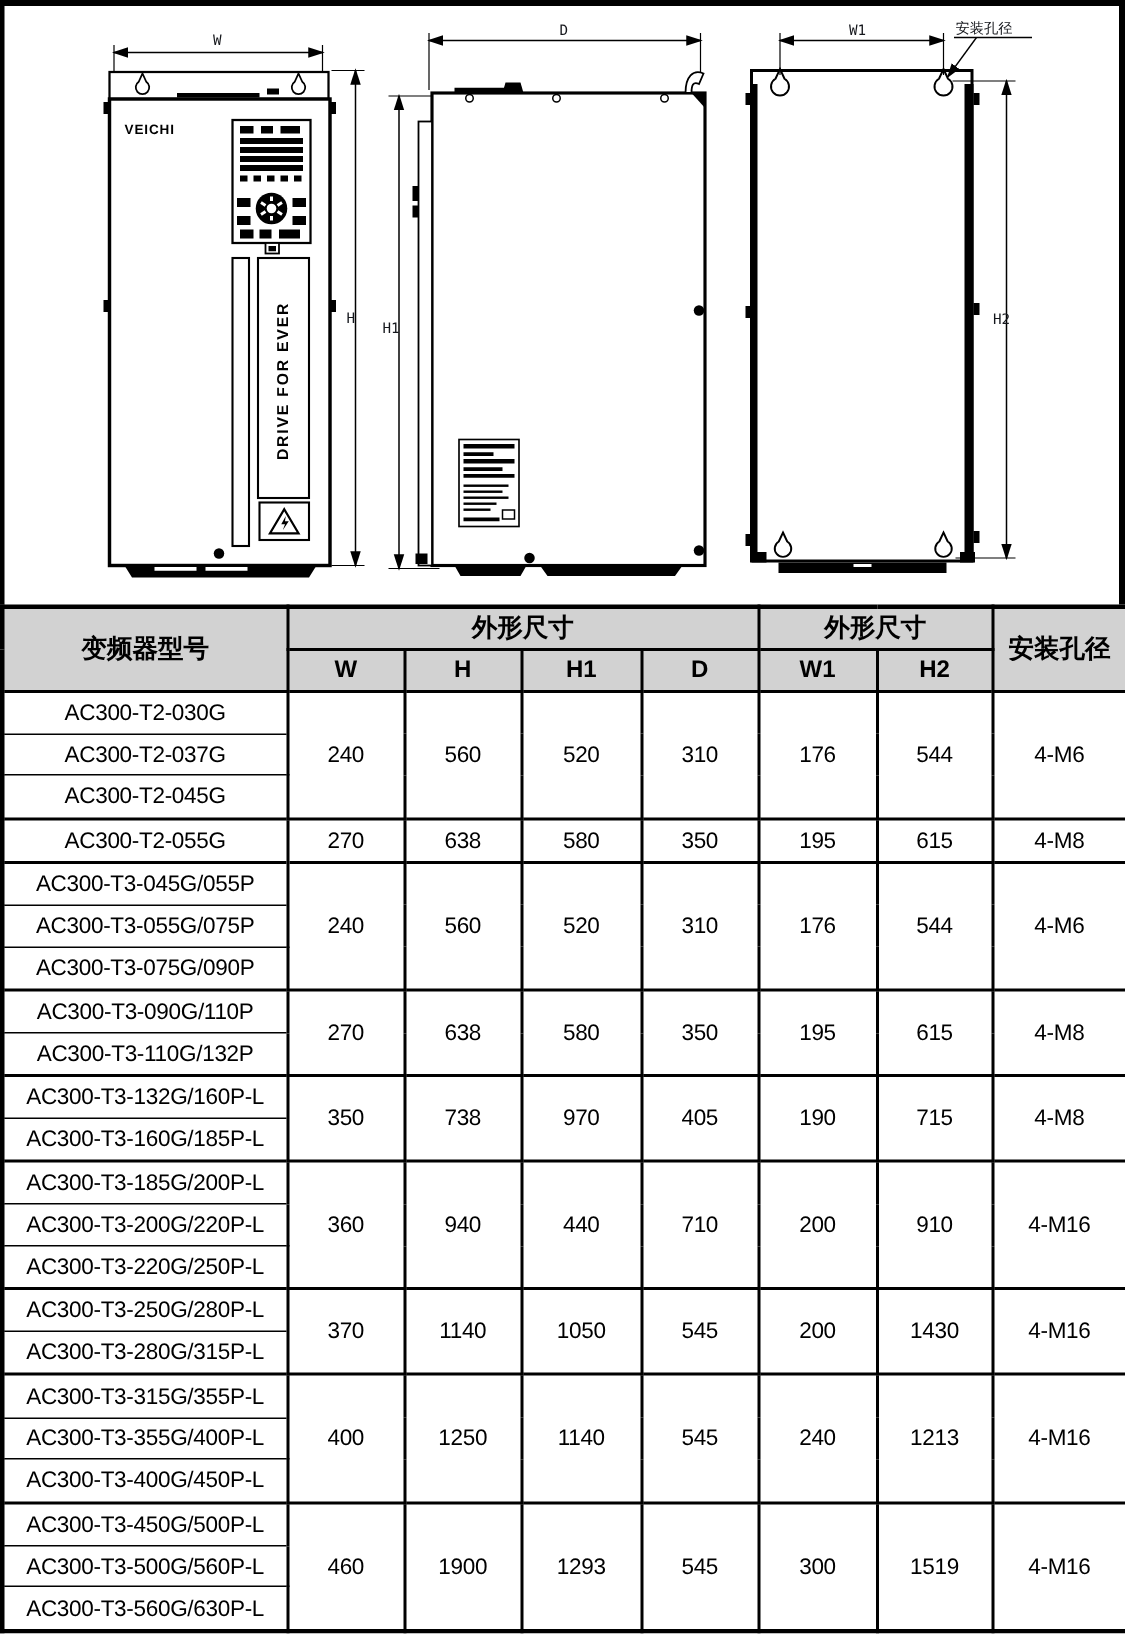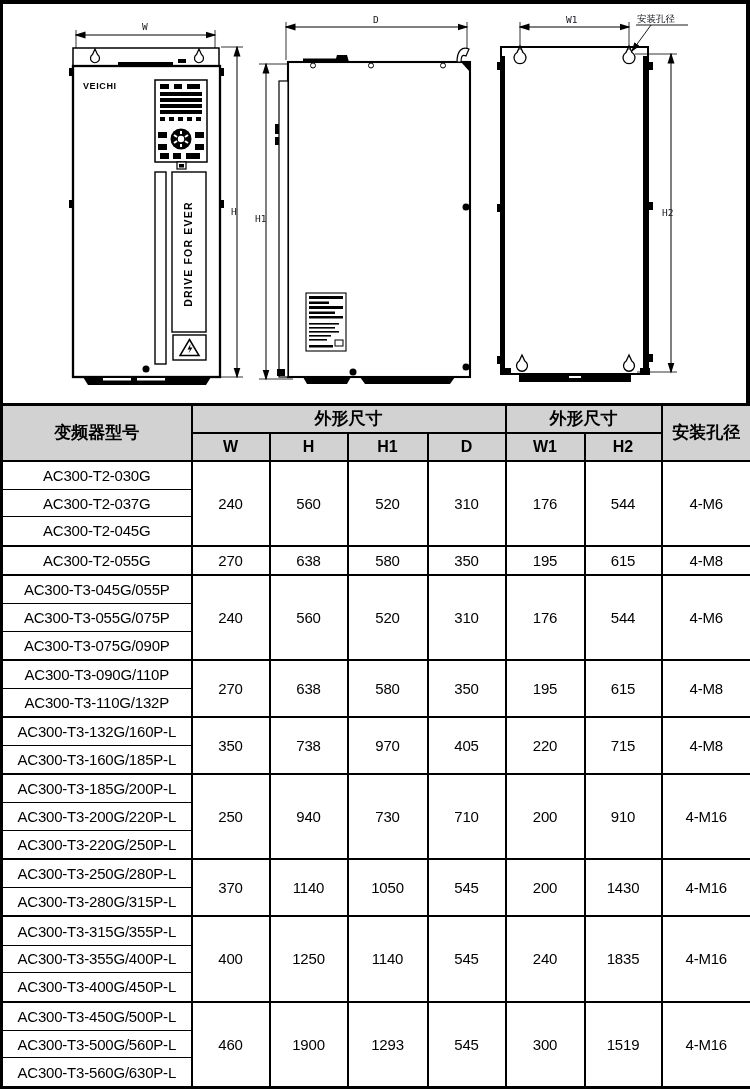--- a/index.html
+++ b/index.html
@@ -318,32 +318,32 @@
         </tr>
         <tr>
           <td class="model">AC300-T3-110G/132P</td>
         </tr>
         <tr>
           <td class="model gs">AC300-T3-132G/160P-L</td>
           <td rowspan="2" class="val">350</td>
           <td rowspan="2" class="val">738</td>
           <td rowspan="2" class="val">970</td>
           <td rowspan="2" class="val">405</td>
-          <td rowspan="2" class="val">220</td>
+          <td rowspan="2" class="val">190</td>
           <td rowspan="2" class="val">715</td>
           <td rowspan="2" class="val">4-M8</td>
         </tr>
         <tr>
           <td class="model">AC300-T3-160G/185P-L</td>
         </tr>
         <tr>
           <td class="model gs">AC300-T3-185G/200P-L</td>
-          <td rowspan="3" class="val">250</td>
+          <td rowspan="3" class="val">360</td>
           <td rowspan="3" class="val">940</td>
-          <td rowspan="3" class="val">730</td>
+          <td rowspan="3" class="val">440</td>
           <td rowspan="3" class="val">710</td>
           <td rowspan="3" class="val">200</td>
           <td rowspan="3" class="val">910</td>
           <td rowspan="3" class="val">4-M16</td>
         </tr>
         <tr>
           <td class="model">AC300-T3-200G/220P-L</td>
         </tr>
         <tr>
           <td class="model">AC300-T3-220G/250P-L</td>
@@ -361,21 +361,21 @@
         <tr>
           <td class="model">AC300-T3-280G/315P-L</td>
         </tr>
         <tr>
           <td class="model gs">AC300-T3-315G/355P-L</td>
           <td rowspan="3" class="val">400</td>
           <td rowspan="3" class="val">1250</td>
           <td rowspan="3" class="val">1140</td>
           <td rowspan="3" class="val">545</td>
           <td rowspan="3" class="val">240</td>
-          <td rowspan="3" class="val">1835</td>
+          <td rowspan="3" class="val">1213</td>
           <td rowspan="3" class="val">4-M16</td>
         </tr>
         <tr>
           <td class="model">AC300-T3-355G/400P-L</td>
         </tr>
         <tr>
           <td class="model">AC300-T3-400G/450P-L</td>
         </tr>
         <tr>
           <td class="model gs">AC300-T3-450G/500P-L</td>

